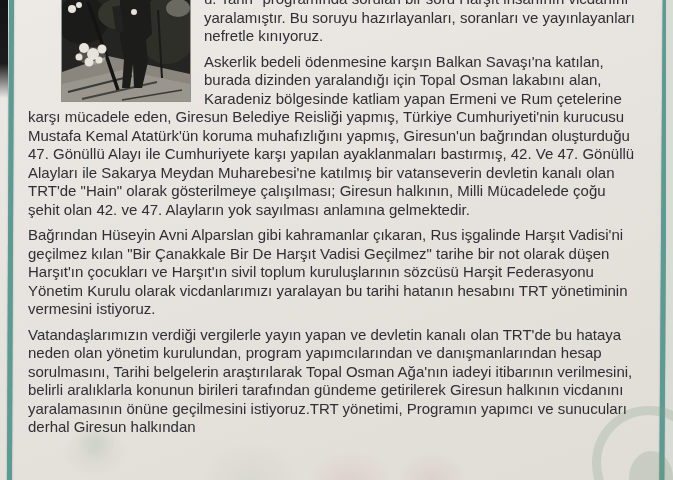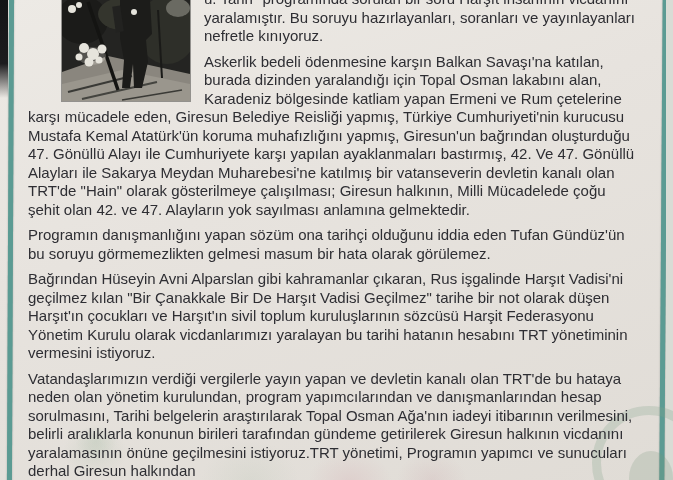--- a/index.html
+++ b/index.html
@@ -100,18 +100,17 @@
           <circle cx="10" cy="9" r="4"></circle>
             <circle cx="17" cy="5" r="3"></circle>
           <circle cx="72" cy="12" r="3"></circle>
         </g>
         <ellipse cx="30" cy="56" rx="14" ry="9" fill="rgba(230,228,220,.25)"></ellipse>
       </svg>
     </div>
 
     <p>ü. Tarih" programında sorulan bir soru Harşıt insanının vicdanını yaralamıştır. Bu soruyu hazırlayanları, soranları ve yayınlayanları nefretle kınıyoruz.</p>
     <p>Askerlik bedeli ödenmesine karşın Balkan Savaşı'na katılan, burada dizinden yaralandığı için Topal Osman lakabını alan, Karadeniz bölgesinde katliam yapan Ermeni ve Rum çetelerine karşı mücadele eden, Giresun Belediye Reisliği yapmış, Türkiye Cumhuriyeti'nin kurucusu Mustafa Kemal Atatürk'ün koruma muhafızlığını yapmış, Giresun'un bağrından oluşturduğu 47. Gönüllü Alayı ile Cumhuriyete karşı yapılan ayaklanmaları bastırmış, 42. Ve 47. Gönüllü Alayları ile Sakarya Meydan Muharebesi'ne katılmış bir vatanseverin devletin kanalı olan TRT'de "Hain" olarak gösterilmeye çalışılması; Giresun halkının, Milli Mücadelede çoğu şehit olan 42. ve 47. Alayların yok sayılması anlamına gelmektedir.</p>
-    <p>Programın danışmanlığını yapan sözüm ona tarihçi olduğunu iddia eden Tufan Gündüz'ün bu soruyu görmemezlikten gelmesi masum bir hata olarak görülemez.</p>
     <p>Bağrından Hüseyin Avni Alparslan gibi kahramanlar çıkaran, Rus işgalinde Harşıt Vadisi'ni geçilmez kılan "Bir Çanakkale Bir De Harşıt Vadisi Geçilmez" tarihe bir not olarak düşen Harşıt'ın çocukları ve Harşıt'ın sivil toplum kuruluşlarının sözcüsü Harşit Federasyonu Yönetim Kurulu olarak vicdanlarımızı yaralayan bu tarihi hatanın hesabını TRT yönetiminin vermesini istiyoruz.</p>
     <p>Vatandaşlarımızın verdiği vergilerle yayın yapan ve devletin kanalı olan TRT'de bu hataya neden olan yönetim kurulundan, program yapımcılarından ve danışmanlarından hesap sorulmasını, Tarihi belgelerin araştırılarak Topal Osman Ağa'nın iadeyi itibarının verilmesini, belirli aralıklarla konunun birileri tarafından gündeme getirilerek Giresun halkının vicdanını yaralamasının önüne geçilmesini istiyoruz.TRT yönetimi, Programın yapımcı ve sunucuları derhal Giresun halkından</p>
   </div>
 
 </div>
 
 </body></html>

